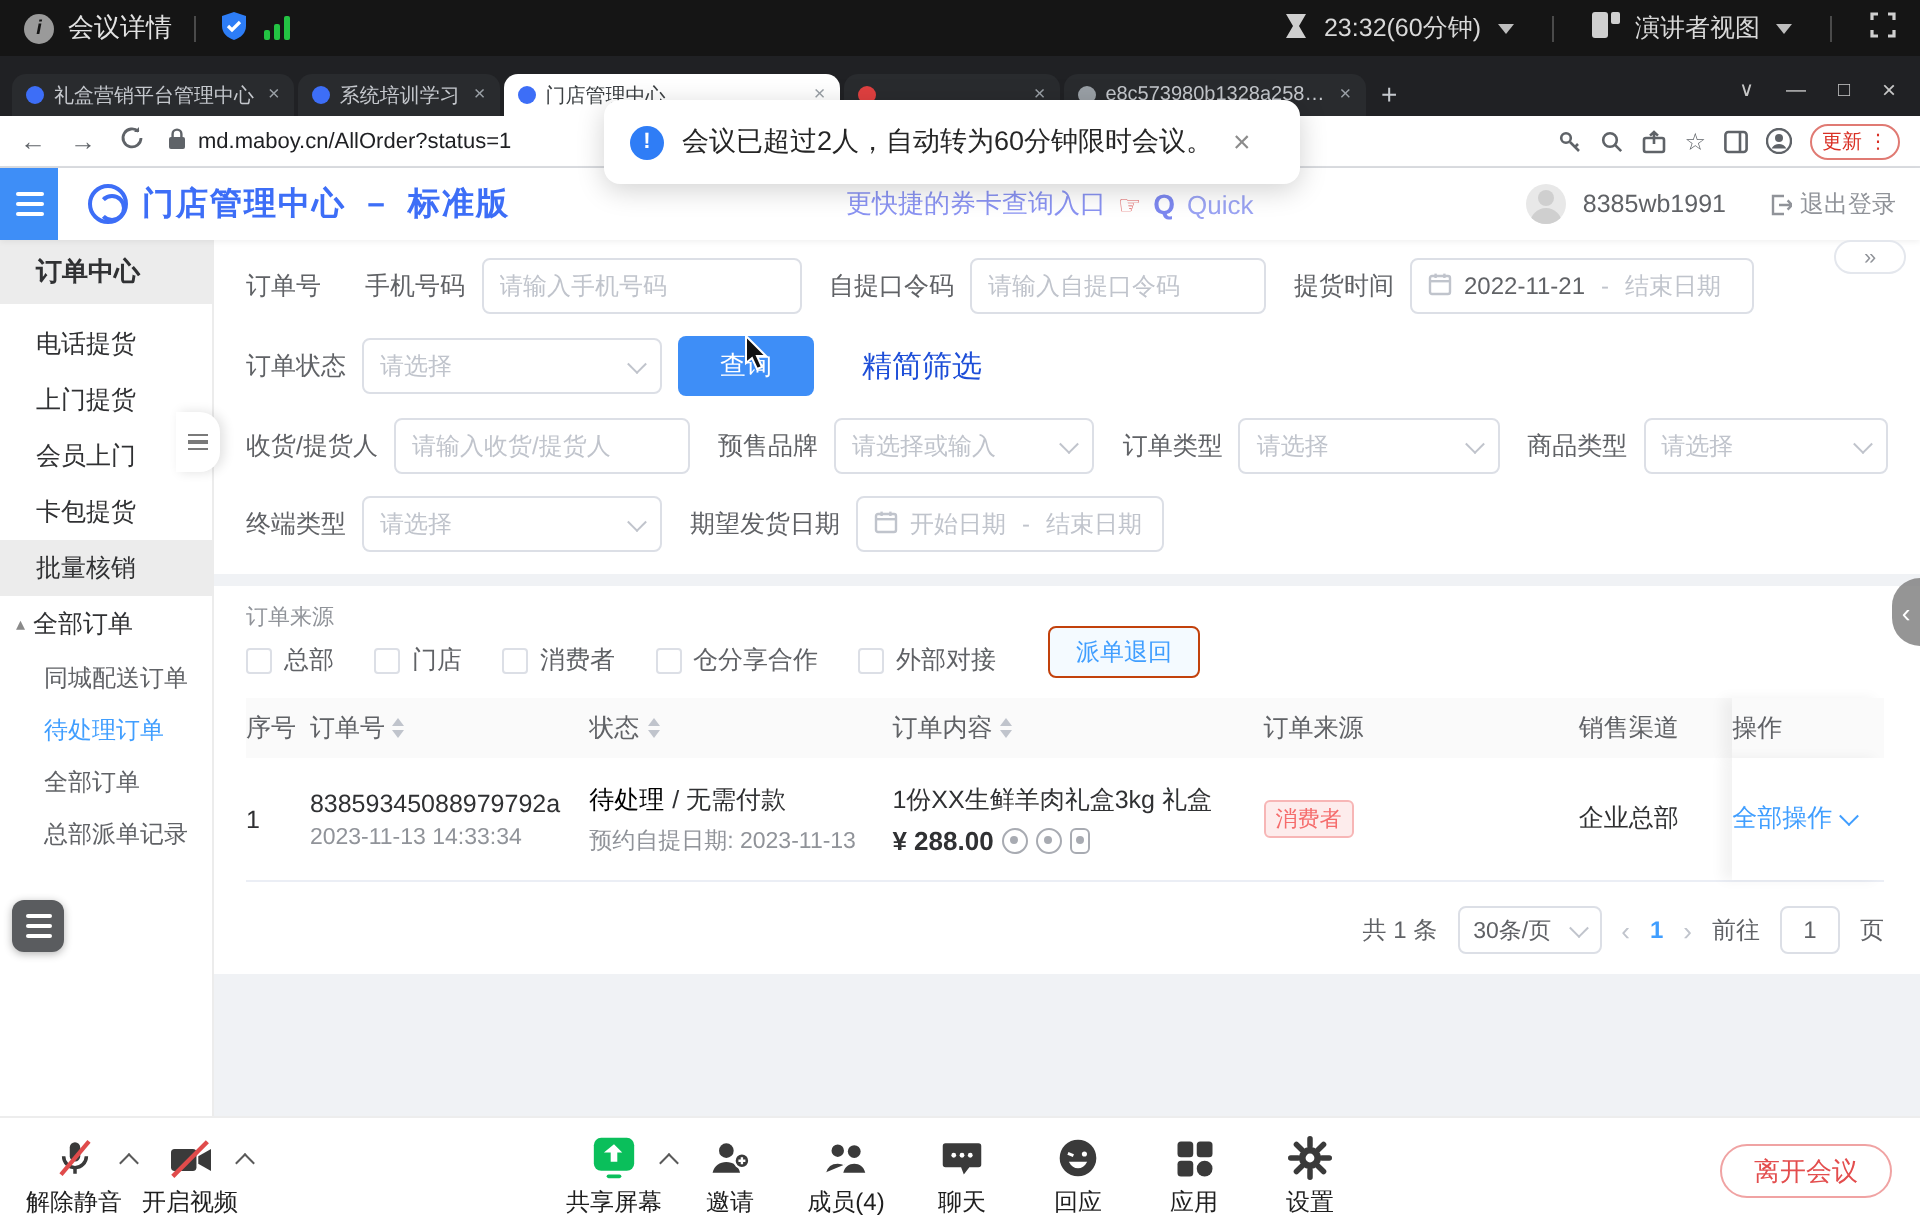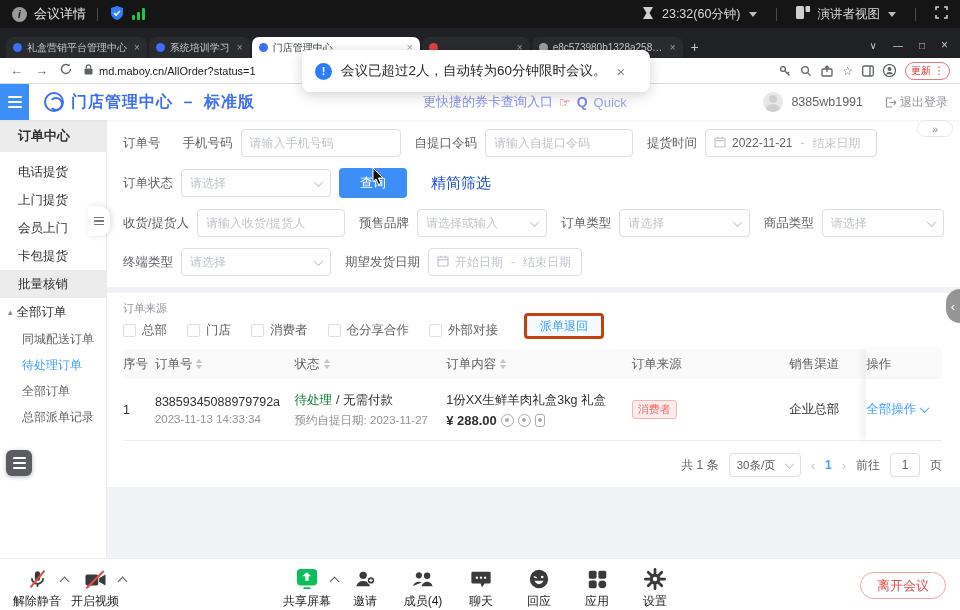--- a/index.html
+++ b/index.html
@@ -90,37 +90,37 @@
   .btn-primary { height:30px; background:#3e8ef7; color:#fff; border:none; border-radius:4px; font-size:13px; padding:0 21px; margin-left:8px; font-family:"Liberation Sans",sans-serif; }
   .link-blue { color:#1d4ed8; font-size:15px; margin-left:24px; }
   .expand-pill { position:absolute; right:7px; top:0px; width:36px; height:17px; border:1px solid #e4e7ed; border-radius:9px; background:#fff; color:#909399; font-size:11px; display:flex; align-items:center; justify-content:center; z-index:6; }
 
   .table-panel { margin-top:6px; padding:8px 18px 10px 16px; position:relative; }
   .srcrow { display:flex; align-items:flex-end; margin-bottom:10px; }
   .srcgrp .cap { font-size:11px; color:#909399; margin-bottom:6px; }
   .opts { display:flex; align-items:center; gap:20px; }
   .opt { display:flex; align-items:center; font-size:12.5px; color:#606266; }
   .cb { width:13px; height:13px; border:1px solid #dcdfe6; border-radius:2px; background:#fff; margin-right:6px; flex:0 0 auto; }
-  .btn-ret { height:26px; border:3px solid #c2410c; background:#f4faff; color:#409eff; border-radius:4px; font-size:12px; padding:0 13px; margin-left:26px; font-family:"Liberation Sans",sans-serif; }
+  .btn-ret { height:26px; border:1px solid #c2410c; background:#f4faff; color:#409eff; border-radius:4px; font-size:12px; padding:0 13px; margin-left:26px; font-family:"Liberation Sans",sans-serif; }
 
   .tbl { width:100%; }
   .thead, .trow { display:flex; align-items:center; }
   .thead { background:#fafafa; height:30px; font-size:12.5px; color:#606266; }
   .trow { border-bottom:1px solid #ebeef5; height:62px; font-size:12.5px; color:#303133; background:#fff; }
   .c0{width:32px;} .c1{width:140px;} .c2{width:152px;} .c3{width:186px;} .c4{width:158px;} .c5{width:77px;} .c6{width:76px;}
   .cell { padding-right:6px; }
   .thc { display:flex; align-items:center; }
   .sort { display:inline-flex; flex-direction:column; margin-left:4px; gap:2px; }
   .sort i { width:0; height:0; border-left:3.5px solid transparent; border-right:3.5px solid transparent; display:block; }
   .sort .u { border-bottom:4.5px solid #c0c4cc; }
   .sort .d { border-top:4.5px solid #c0c4cc; }
   .ono { color:#303133; }
   .otime { color:#909399; font-size:11.5px; margin-top:4px; }
   .st-line { display:flex; gap:4px; }
-  .st-badge { color:#15803d; }
+  .st-badge { color:#000000; }
   .st-sub { color:#909399; font-size:11.5px; margin-top:4px; }
   .price-line { display:flex; align-items:center; gap:4px; margin-top:4px; }
   .price { font-weight:bold; color:#303133; font-size:13px; }
   .mini-ic { width:13px; height:13px; border:1px solid #a8abb2; border-radius:50%; position:relative; }
   .mini-ic.sq { border-radius:3px; width:10px; }
   .mini-ic:before { content:""; position:absolute; left:50%; top:50%; width:4px; height:4px; margin:-2px 0 0 -2px; background:#a8abb2; border-radius:50%; }
   .src-badge { display:inline-block; border:1px solid #f7b6b6; background:#fdecec; color:#f56c6c; font-size:11px; padding:1px 5px; border-radius:3px; }
   .act-link { color:#409eff; display:flex; align-items:center; gap:5px; }
   .act-link .chev { border-color:#409eff; }
   .fixedcol { box-shadow:-5px 0 6px rgba(0,0,0,.05); height:100%; display:flex; align-items:center; background:inherit; }
@@ -489,21 +489,21 @@
           <div class="cell c0"><span>1</span></div>
           <div class="cell c1">
             <div class="ono">83859345088979792a</div>
             <div class="otime">2023-11-13 14:33:34</div>
           </div>
           <div class="cell c2">
             <div class="st-line">
               <span class="st-badge">待处理</span>
               <span>/ 无需付款</span>
             </div>
-            <div class="st-sub">预约自提日期: 2023-11-27</div>
+            <div class="st-sub">预约自提日期: 2023-11-13</div>
           </div>
           <div class="cell c3">
             <div>1份XX生鲜羊肉礼盒3kg 礼盒</div>
             <div class="price-line">
               <span class="price">¥ 288.00</span>
               <span class="mini-ic"></span>
               <span class="mini-ic"></span>
               <span class="mini-ic sq"></span>
             </div>
           </div>

